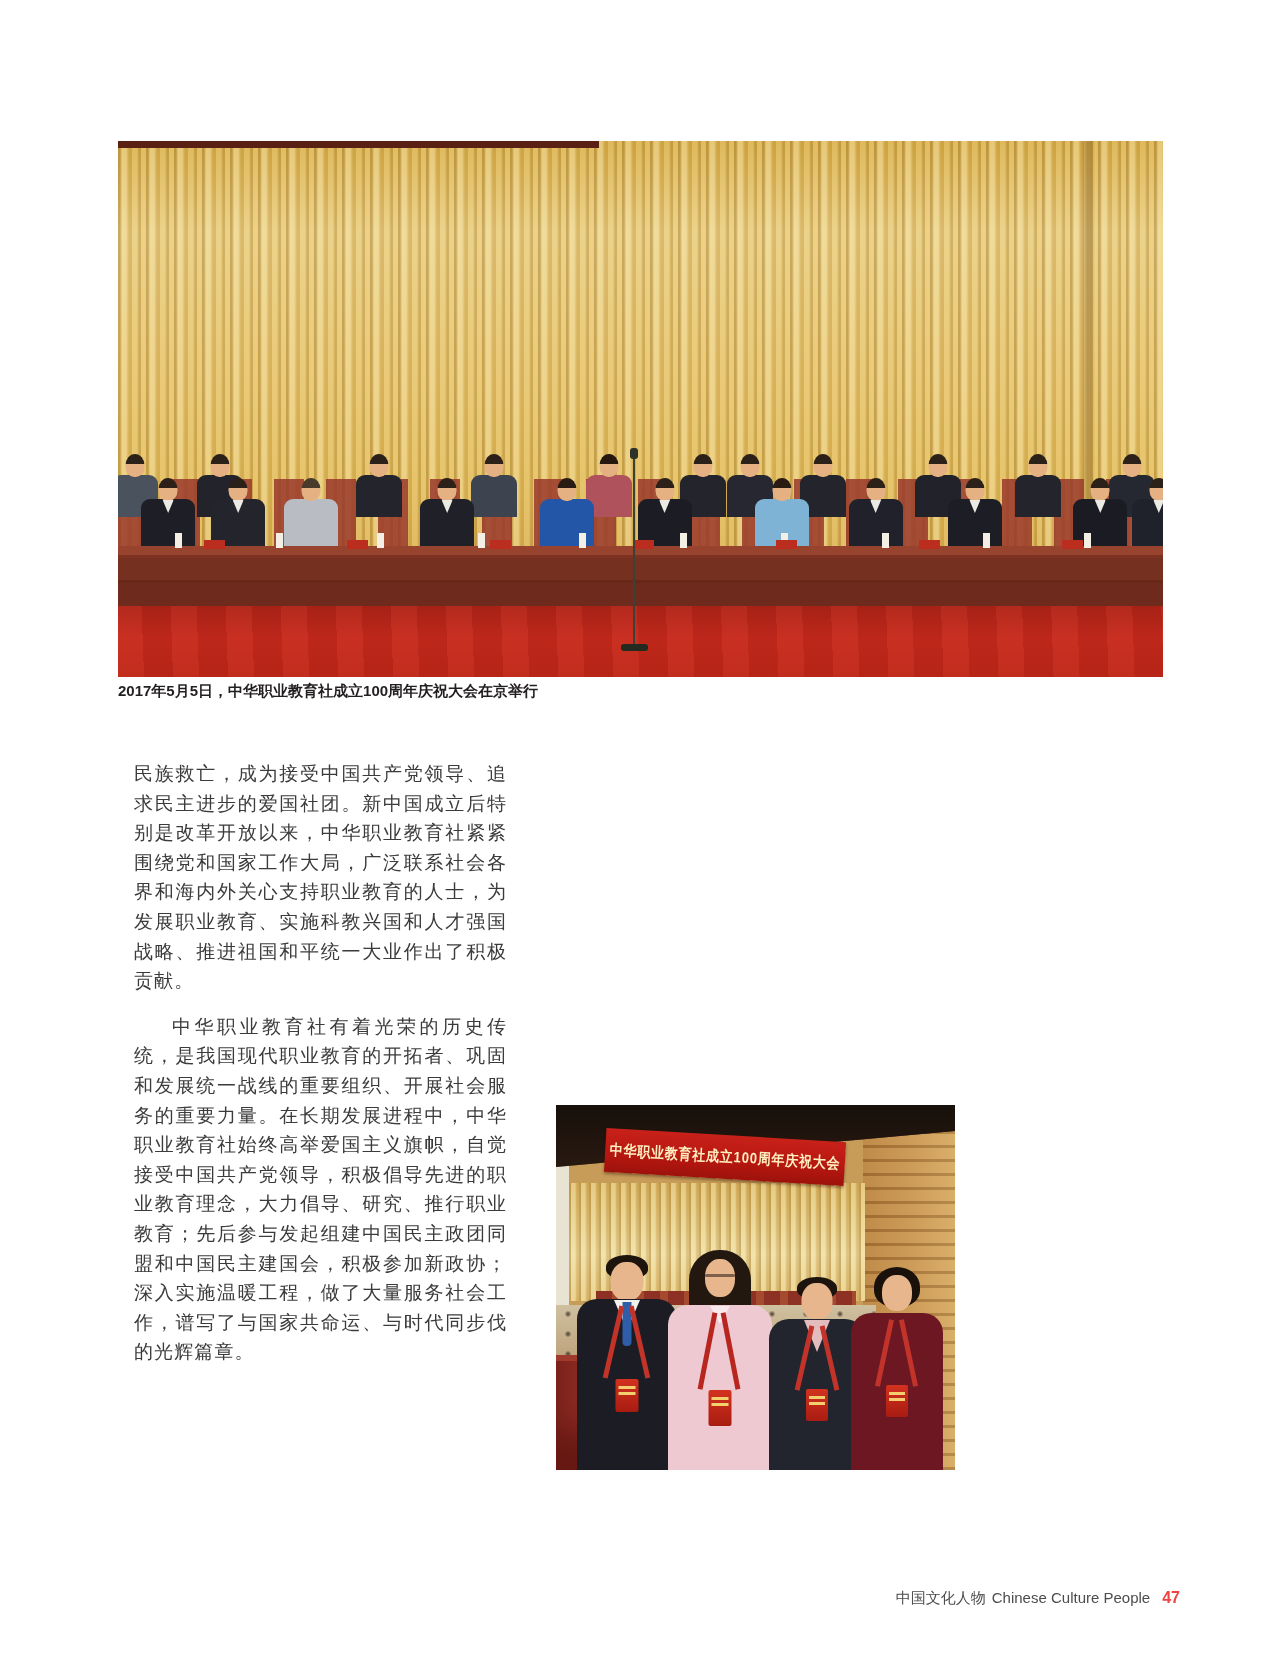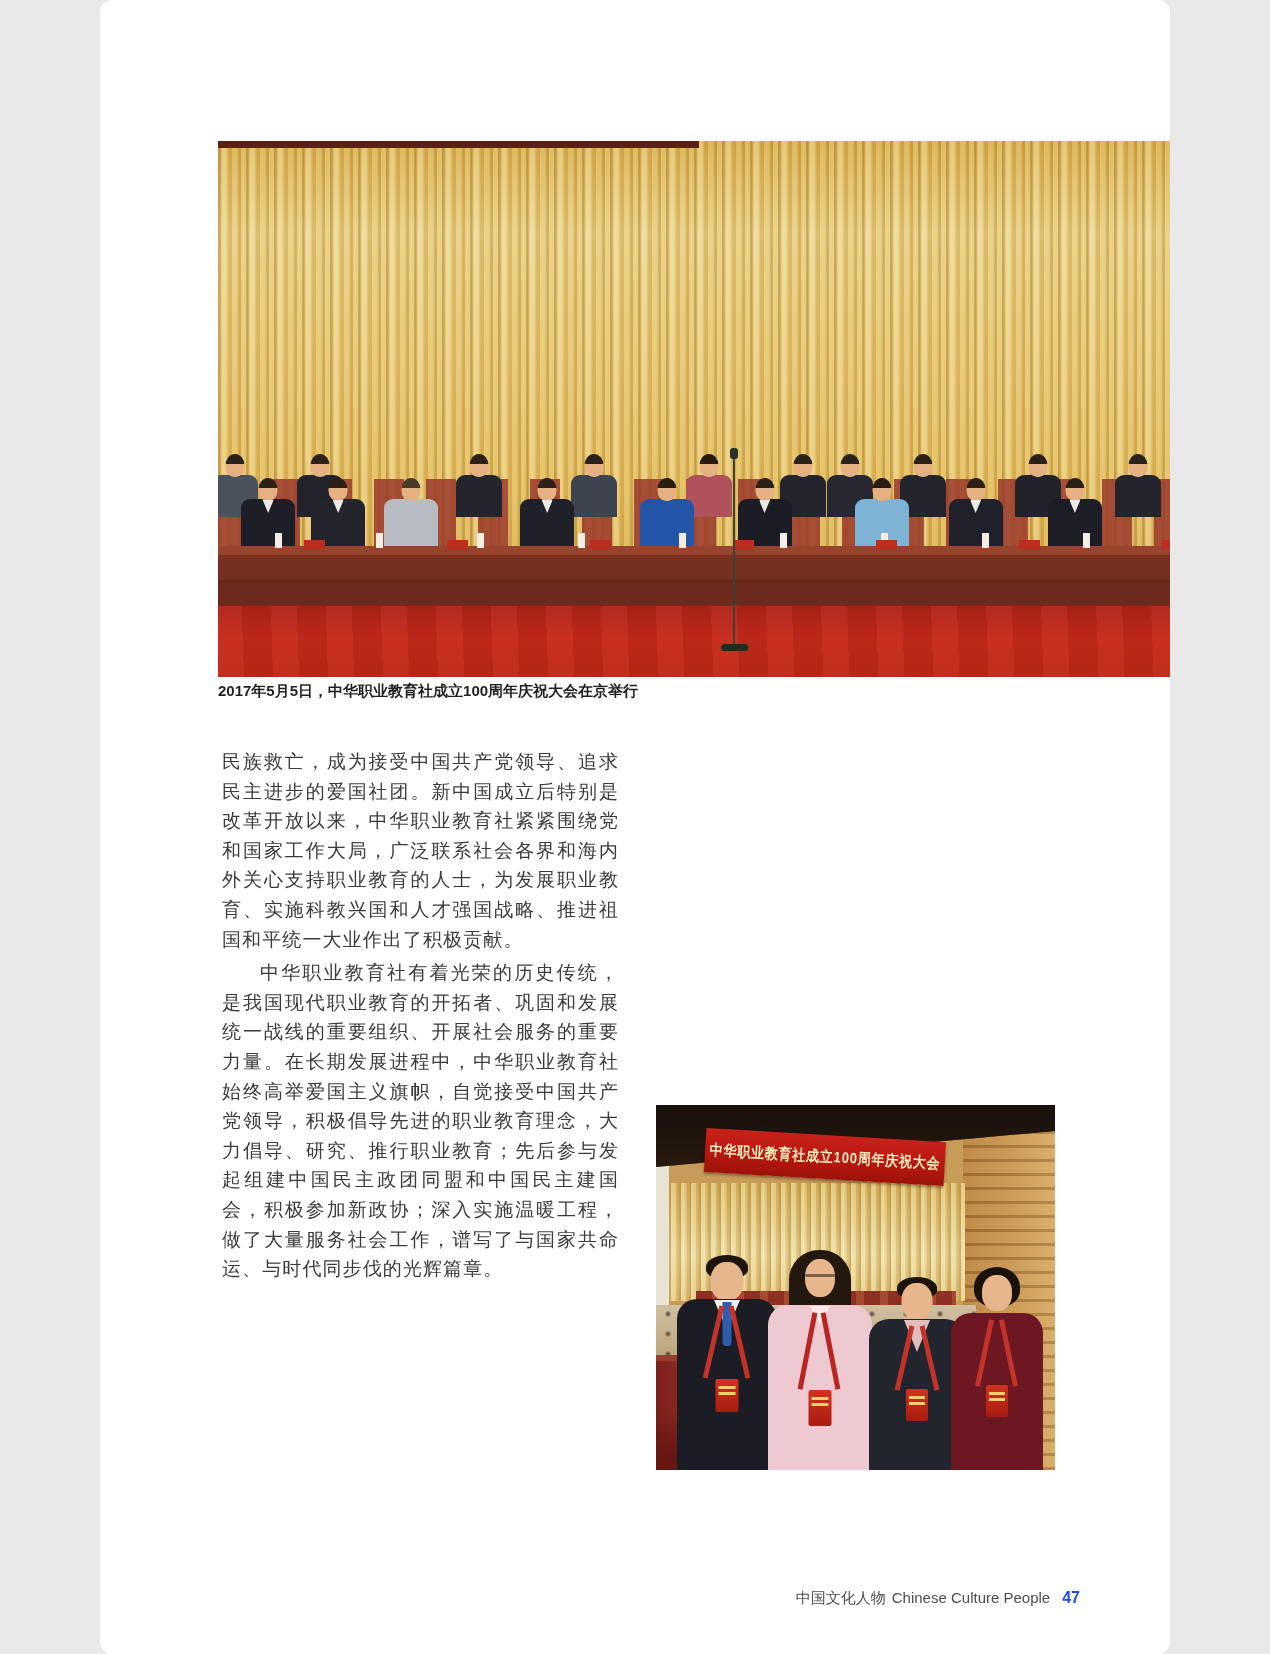--- a/index.html
+++ b/index.html
@@ -1,21 +1,20 @@
 <!DOCTYPE html>
 <html><head>
 <meta charset="utf-8">
 <style>
   * { margin:0; padding:0; box-sizing:border-box; }
   html,body { background:#e9e9e9; }
   .page {
-    position:relative; width:1070px; height:1654px; margin:0 auto;
+    position:relative; width:1270px; height:1654px; margin:0 auto;
     background:#ffffff; overflow:hidden;
     font-family:"Liberation Serif", serif;
-    border-radius:12px;
   }
 
   
   .photo-main {
     position:absolute; left:118px; top:141px; width:1045px; height:536px;
     overflow:hidden; background:#e6c46a;
   }
   .curtain {
     position:absolute; left:0; right:0; top:0; height:410px;
     background:
@@ -77,21 +76,21 @@
     position:absolute; font-family:"Liberation Sans", sans-serif;
     font-weight:bold; color:#231f20; font-size:15px; line-height:20px;
   }
   .caption-main { left:118px; top:681px; width:800px; }
   .caption-secondary { left:556px; top:1477px; width:399px; }
 
   
   .columns { position:absolute; left:118px; top:743px; width:837px; }
   .col { position:absolute; top:0; text-align:justify; color:#3b3b3b;
          font-size:19px; line-height:29.6px; letter-spacing:1.1px; }
-  .col p { text-indent:2em; margin:4px; }
+  .col p { text-indent:2em; margin:16px; }
   .col p.noindent { text-indent:0; }
   .col-left  { left:0; width:405px; }
   .col-right { left:438px; width:399px; }
   .star { color:#c1272d; font-size:18px; letter-spacing:0; margin-left:6px; font-family:"DejaVu Sans", sans-serif; }
 
   
   .photo-2 { position:absolute; left:556px; top:1105px; width:399px; height:365px;
              overflow:hidden; background:#c79c58; }
   .p2-ceiling { position:absolute; left:0; right:0; top:0; height:62px;
     background:linear-gradient(180deg,#17100b,#33201574);
@@ -134,21 +133,21 @@
     background:linear-gradient(180deg,#d2321f,#a81c11); border-radius:2px; }
   .fig .badge::before, .fig .badge::after { content:""; position:absolute; left:3px; right:3px; height:3px; background:#f4cf6e; }
   .fig .badge::before { top:7px; } .fig .badge::after { top:13px; }
   .fig .glasses { position:absolute; left:50%; transform:translateX(-50%); height:3px;
     background:rgba(40,28,22,.55); border-radius:2px; }
 
   
   .footer { position:absolute; right:90px; top:1589px;
     font-family:"Liberation Sans", sans-serif; font-size:15px; color:#4c4c4e;
     display:flex; align-items:baseline; gap:6px;text-align:right; }
-  .footer .pagenum { font-weight:bold; color:#1d4ed8; font-size:16px; margin-left:6px; }
+  .footer .pagenum { font-weight:bold; color:#ef4444; font-size:16px; margin-left:6px; }
 </style>
 </head>
 <body>
 
 <div class="page">
 
   <figure class="photo-main">
     <div class="curtain"></div>
     <div class="valance"></div>
     <div class="curtain-seam"></div>

